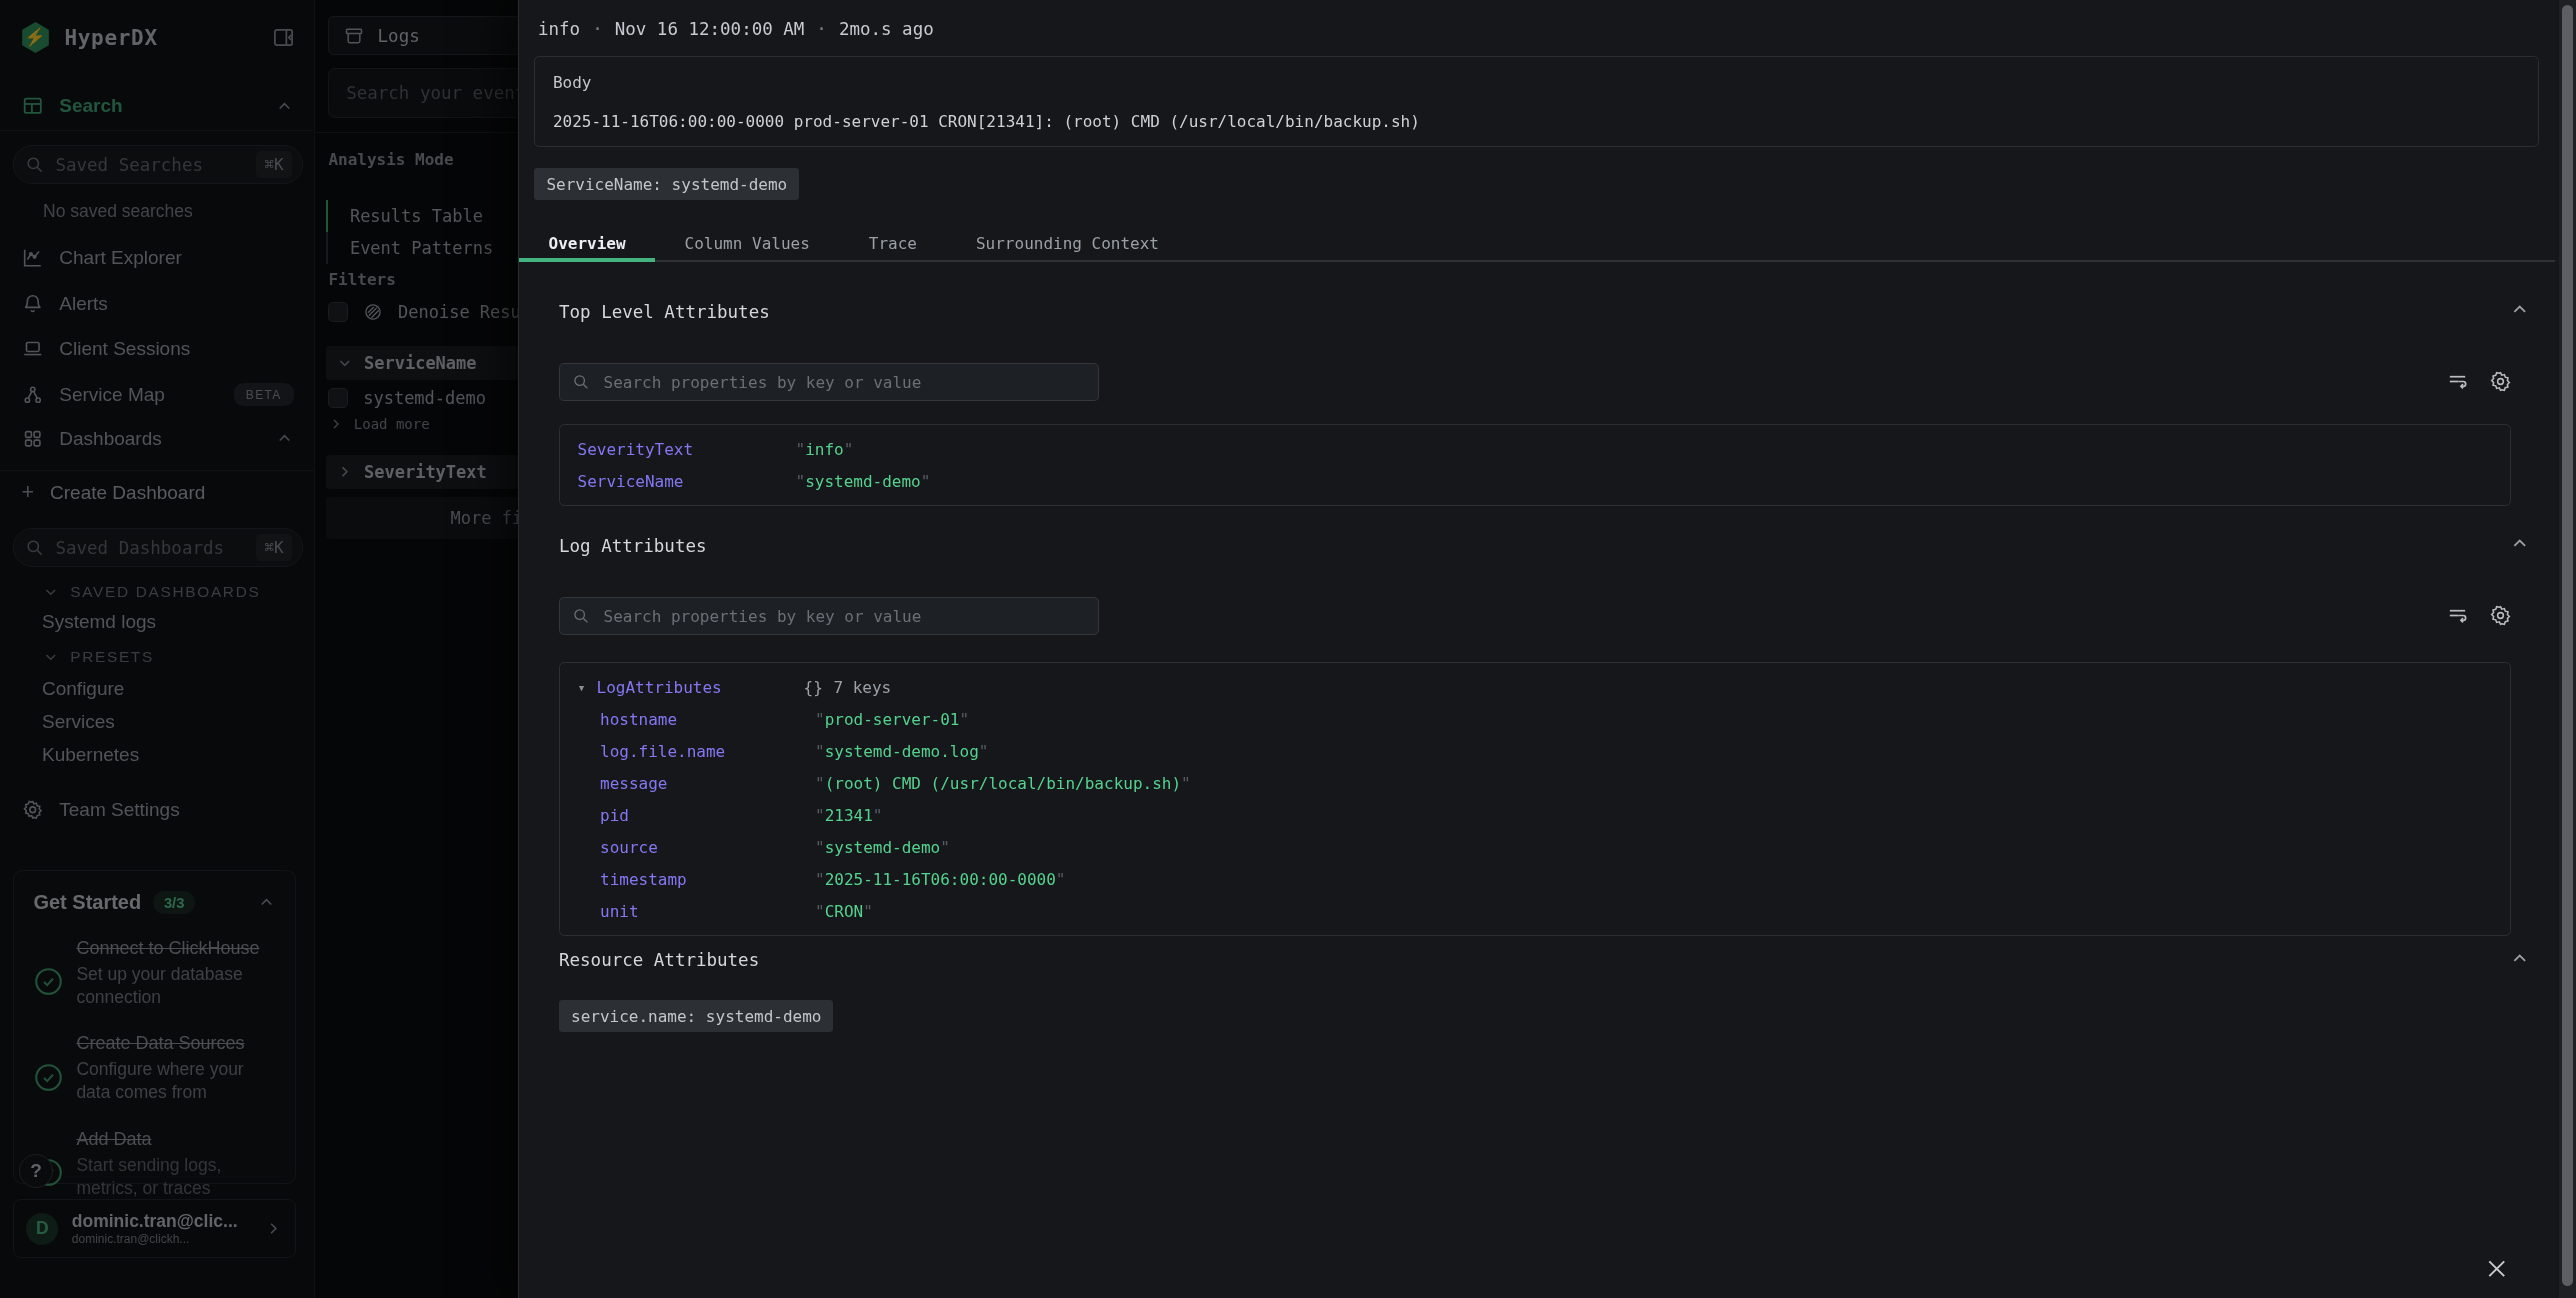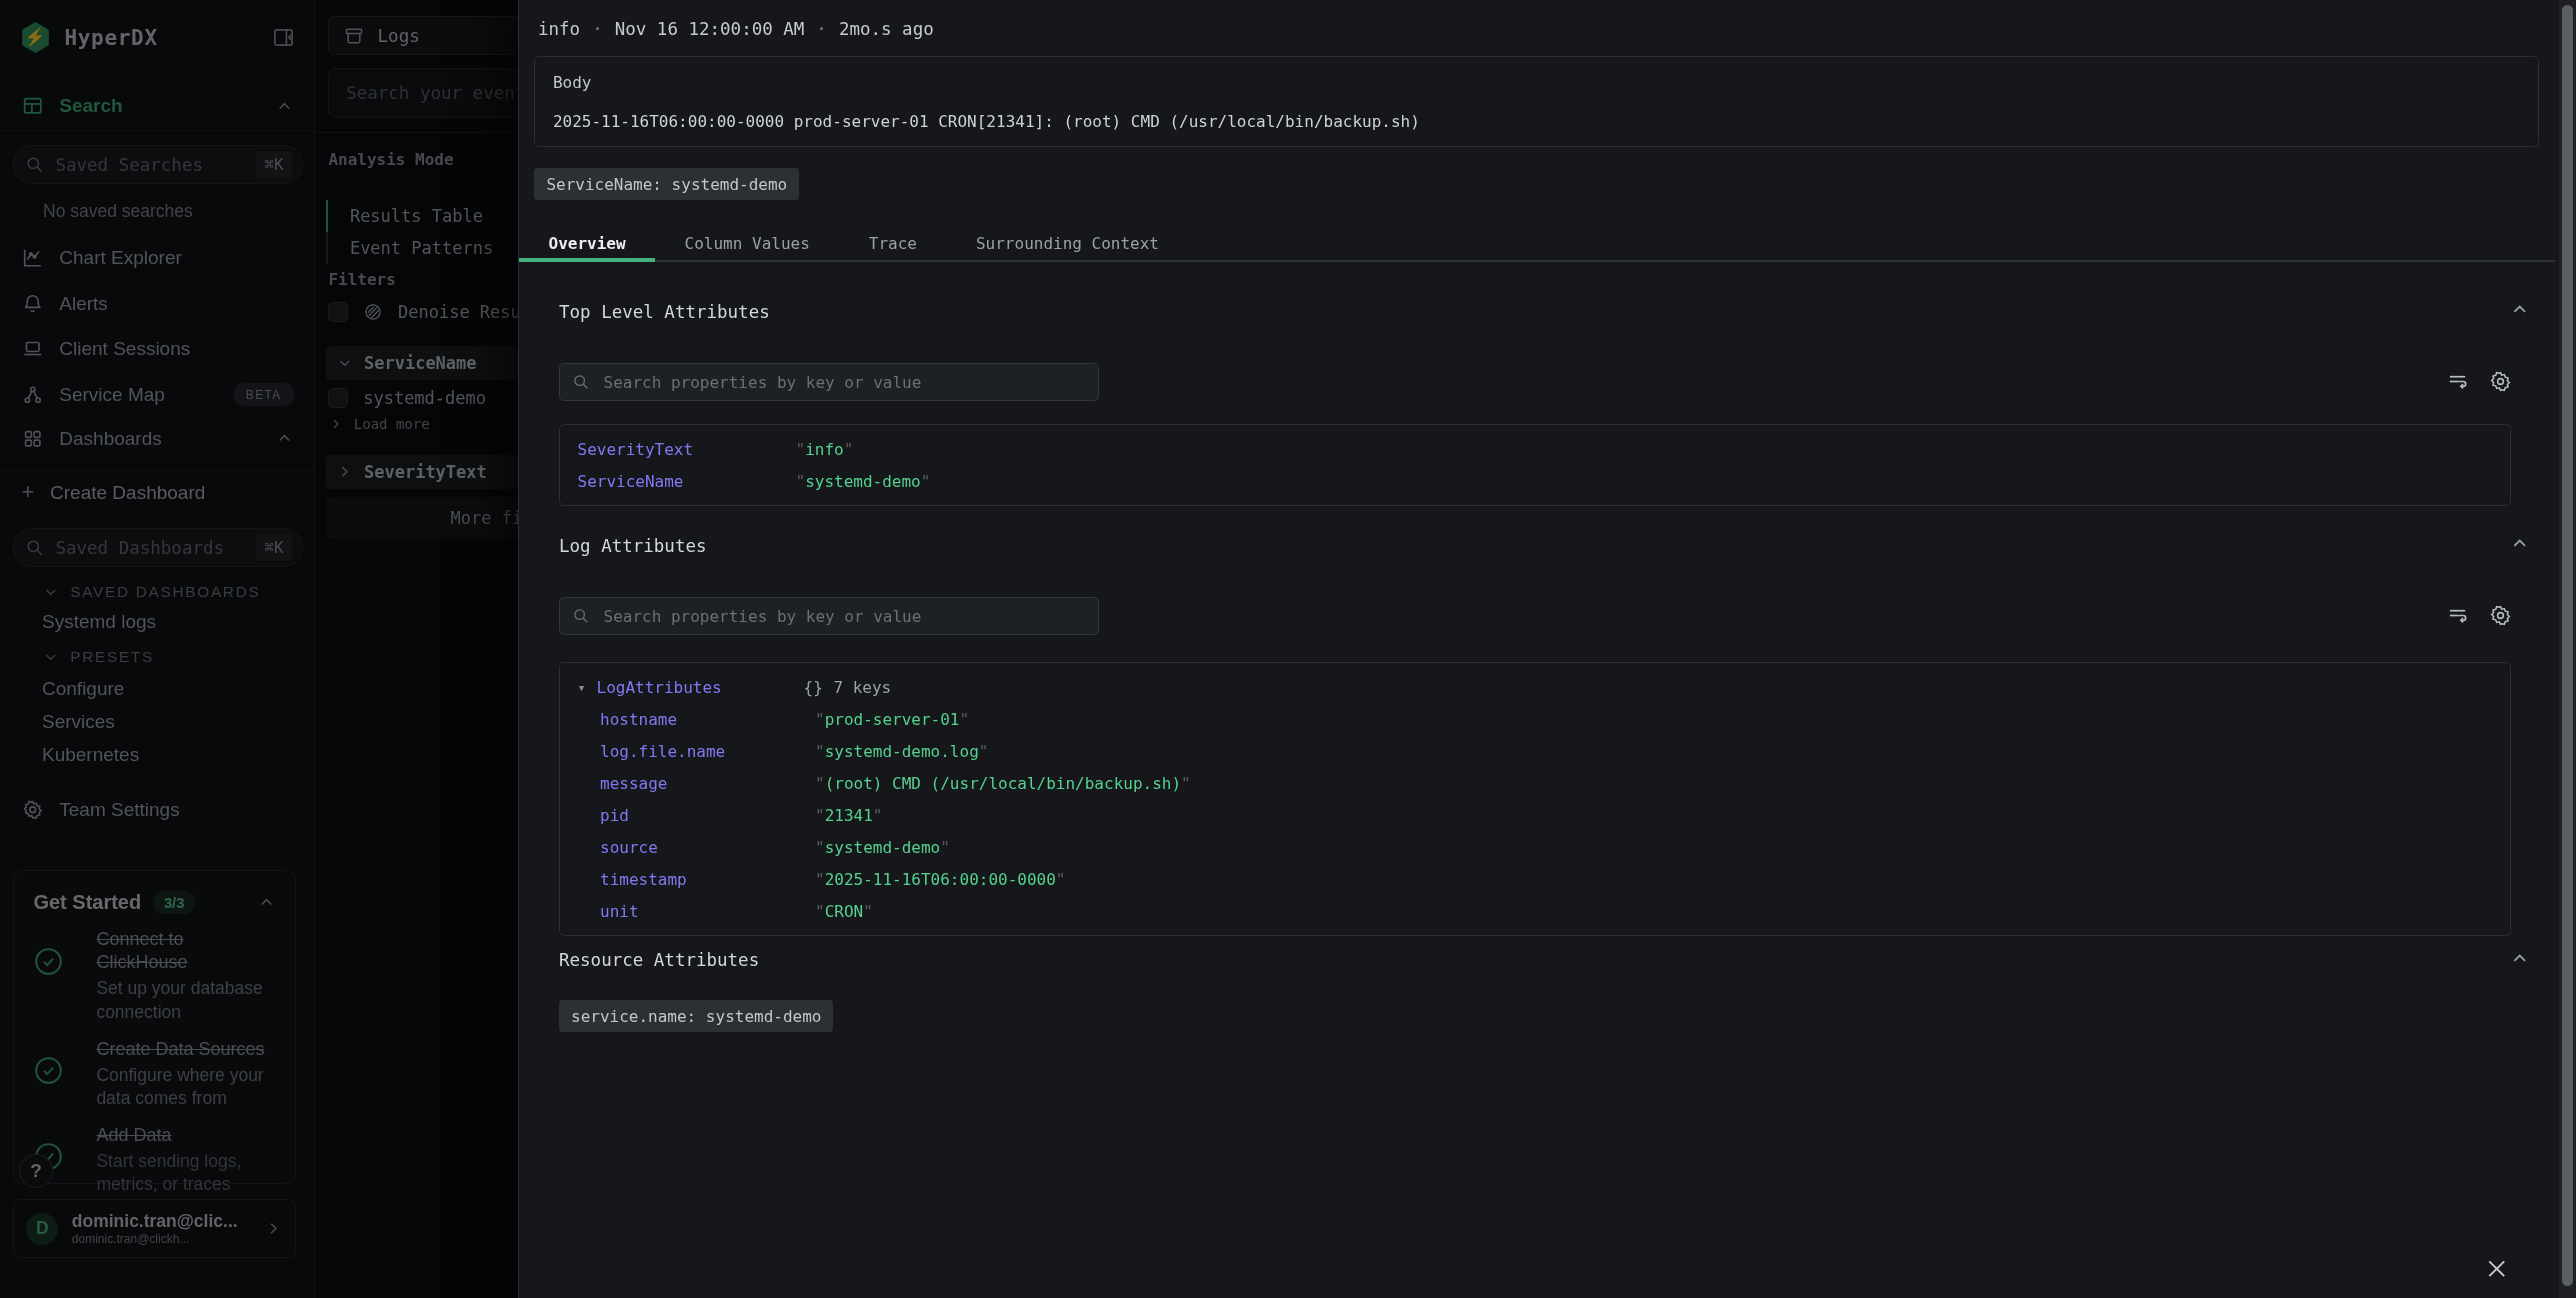--- a/index.html
+++ b/index.html
@@ -34,21 +34,21 @@
         letter-spacing:1.3px;padding:4.7px 12px;margin-left:auto;text-align:center;}
   .sec-head{position:absolute;left:42px;display:flex;align-items:center;gap:10.7px;color:#6e737a;
             font-size:15.4px;letter-spacing:1.7px;}
   .sec-item{position:absolute;left:42px;color:#989ea6;font-size:19px;}
   .gs-card{position:absolute;top:870px;left:13.4px;width:283px;height:314px;background:#121417;
            border:0.7px solid #24272c;border-radius:9.4px;padding:20px 19px;}
   .gs-head{display:flex;align-items:center;}
   .gs-title{font-size:20px;font-weight:bold;color:#c2c6cb;}
   .gs-badge{margin-left:12px;background:rgba(76,175,125,.14);color:#56c48c;border-radius:12px;
             font-size:14.8px;font-weight:bold;padding:3.4px 10.7px;}
-  .gs-step{display:flex;margin-top:14px;gap:32px;}
+  .gs-step{display:flex;margin-top:23px;gap:12px;align-items:center;}
   .gs-check{flex:none;margin-top:17.5px;}
   .gs-t{font-size:18px;color:#8d9299;text-decoration:line-through;line-height:1.3;}
   .gs-d{font-size:17.5px;color:#747980;line-height:1.32;margin-top:2.7px;}
   .help-circle{position:absolute;left:19px;top:1154px;width:34px;height:34px;border-radius:50%;
                background:#141619;border:1.3px solid #34373d;color:#b4b8be;display:flex;align-items:center;
                justify-content:center;font-size:19px;font-weight:bold;z-index:3;}
   .user-card{position:absolute;left:13.4px;top:1199px;width:283px;height:59px;border:0.7px solid #24272c;
              border-radius:8px;display:flex;align-items:center;padding:0 12px;background:#101114;}
   .avatar{width:32px;height:32px;border-radius:50%;background:#1c352a;color:#4caf7d;font-weight:bold;
           font-size:17.5px;display:flex;align-items:center;justify-content:center;flex:none;}

